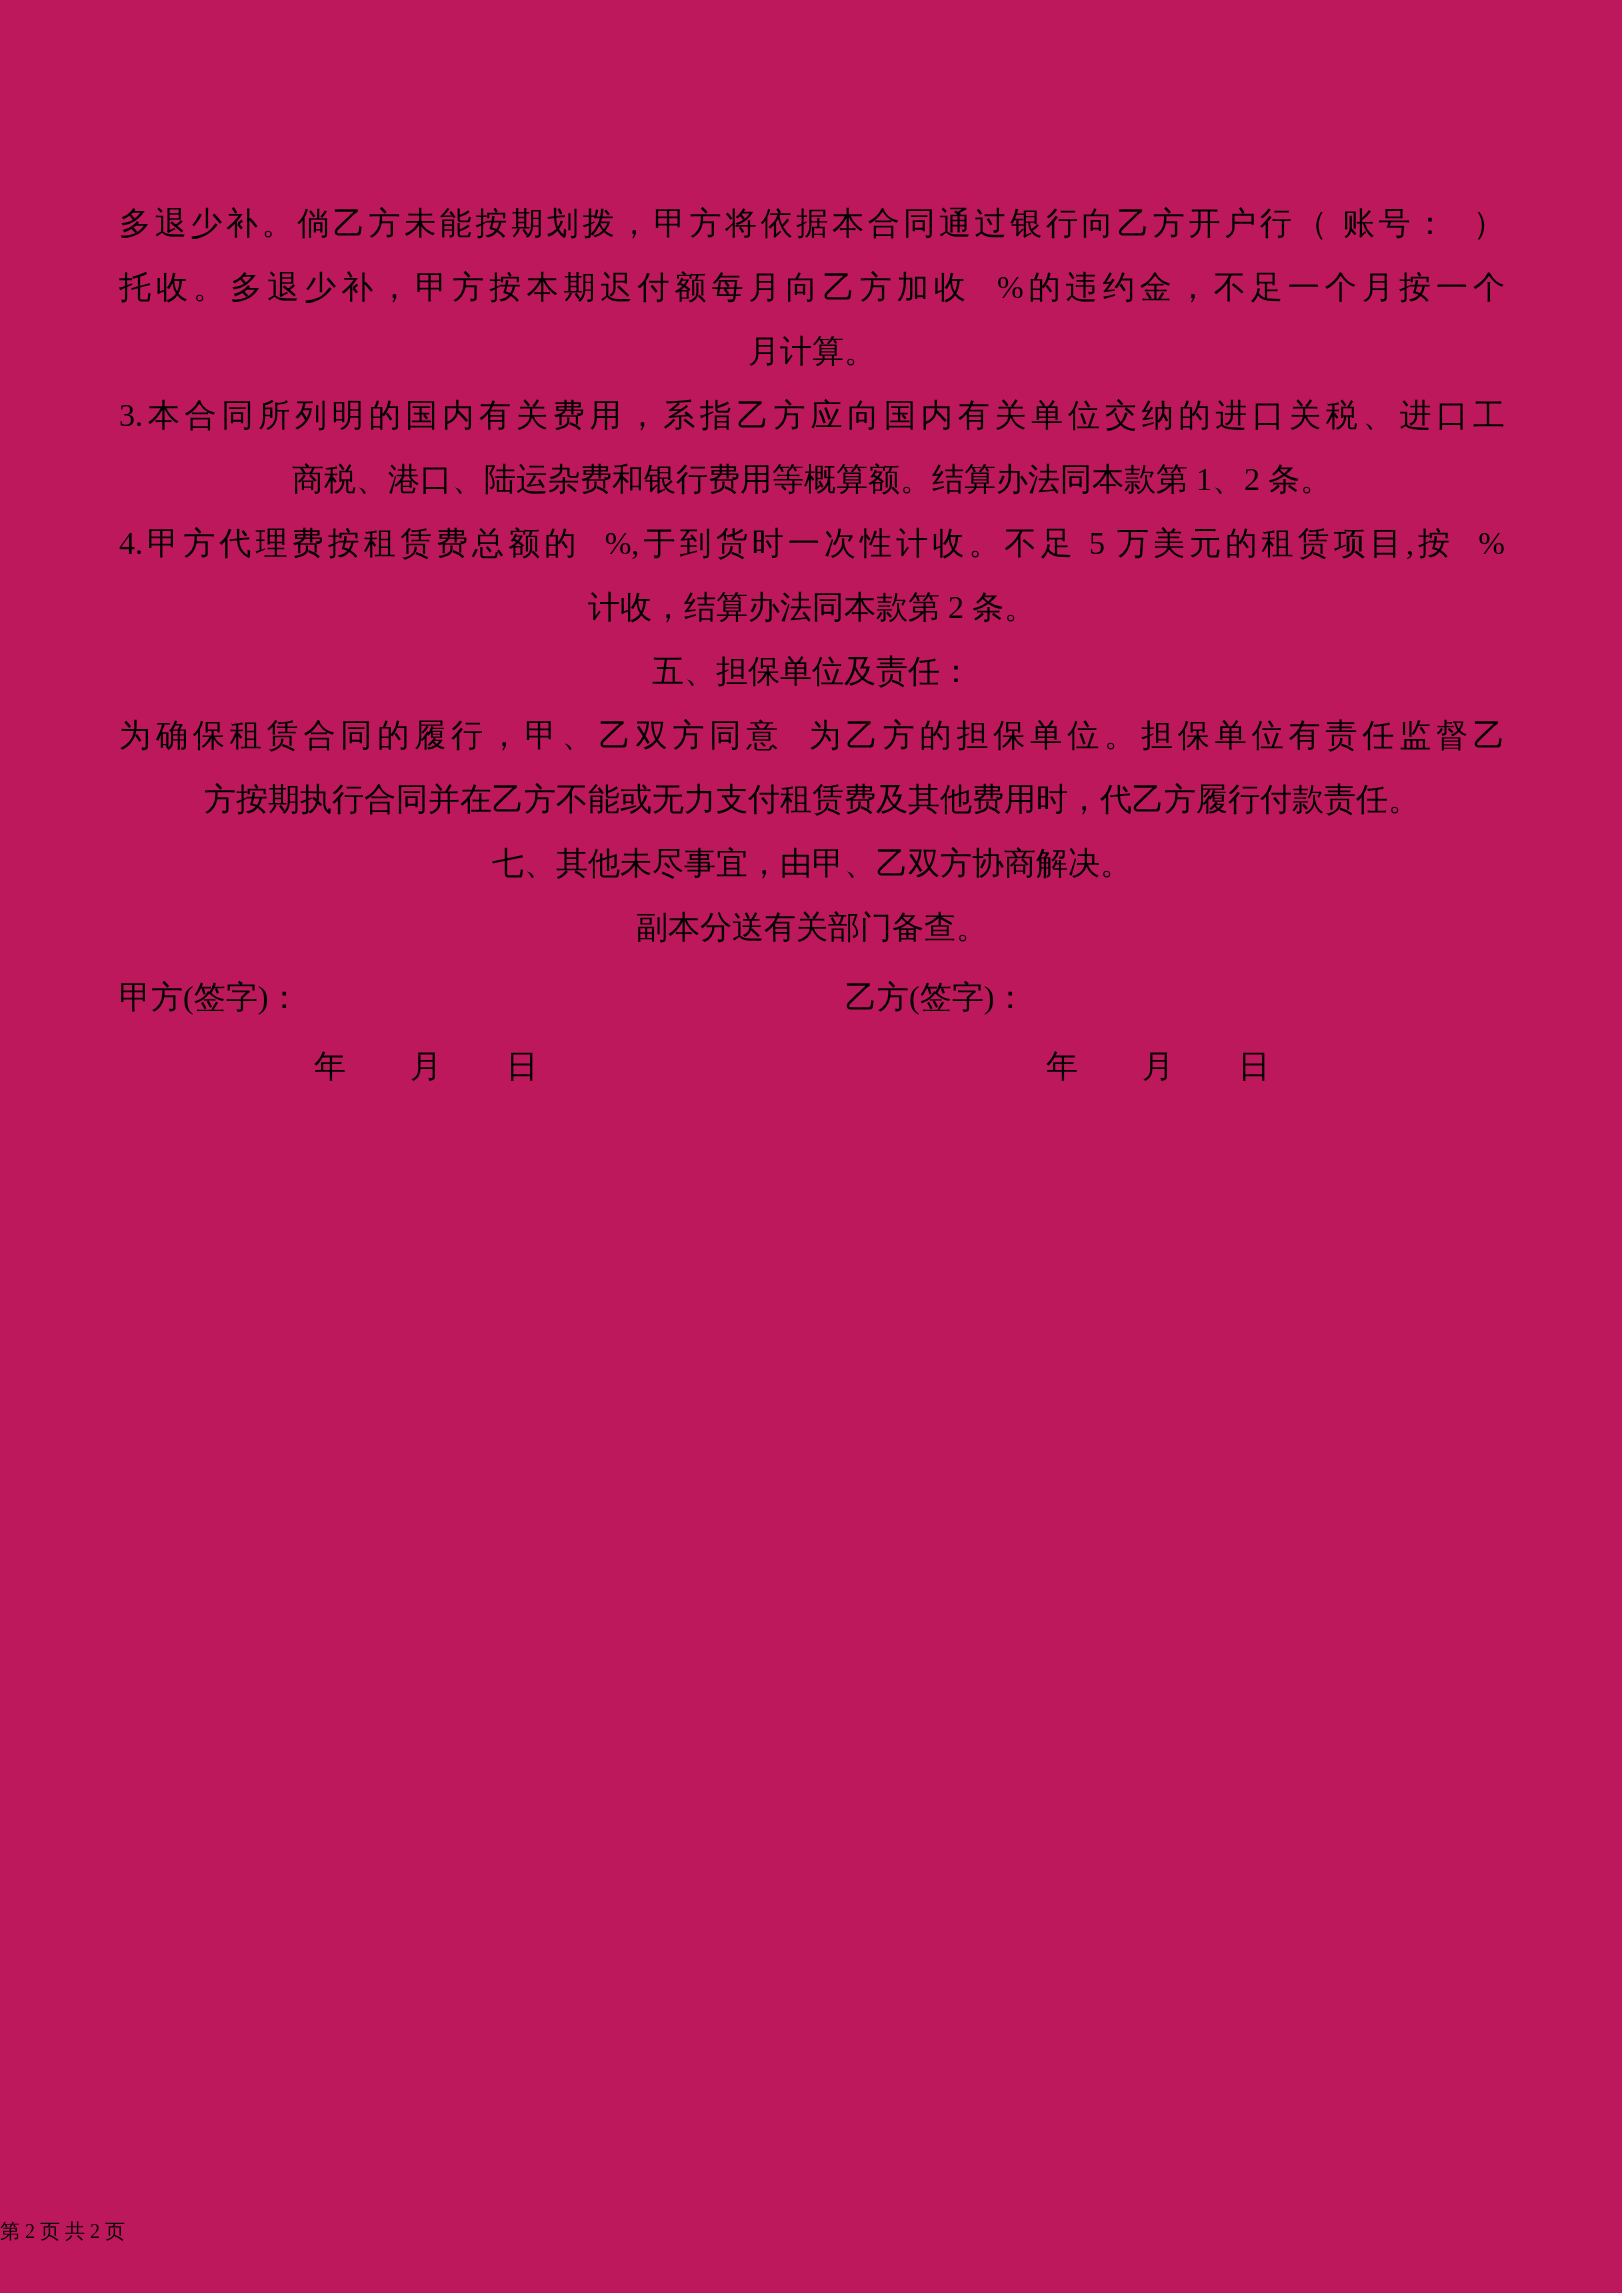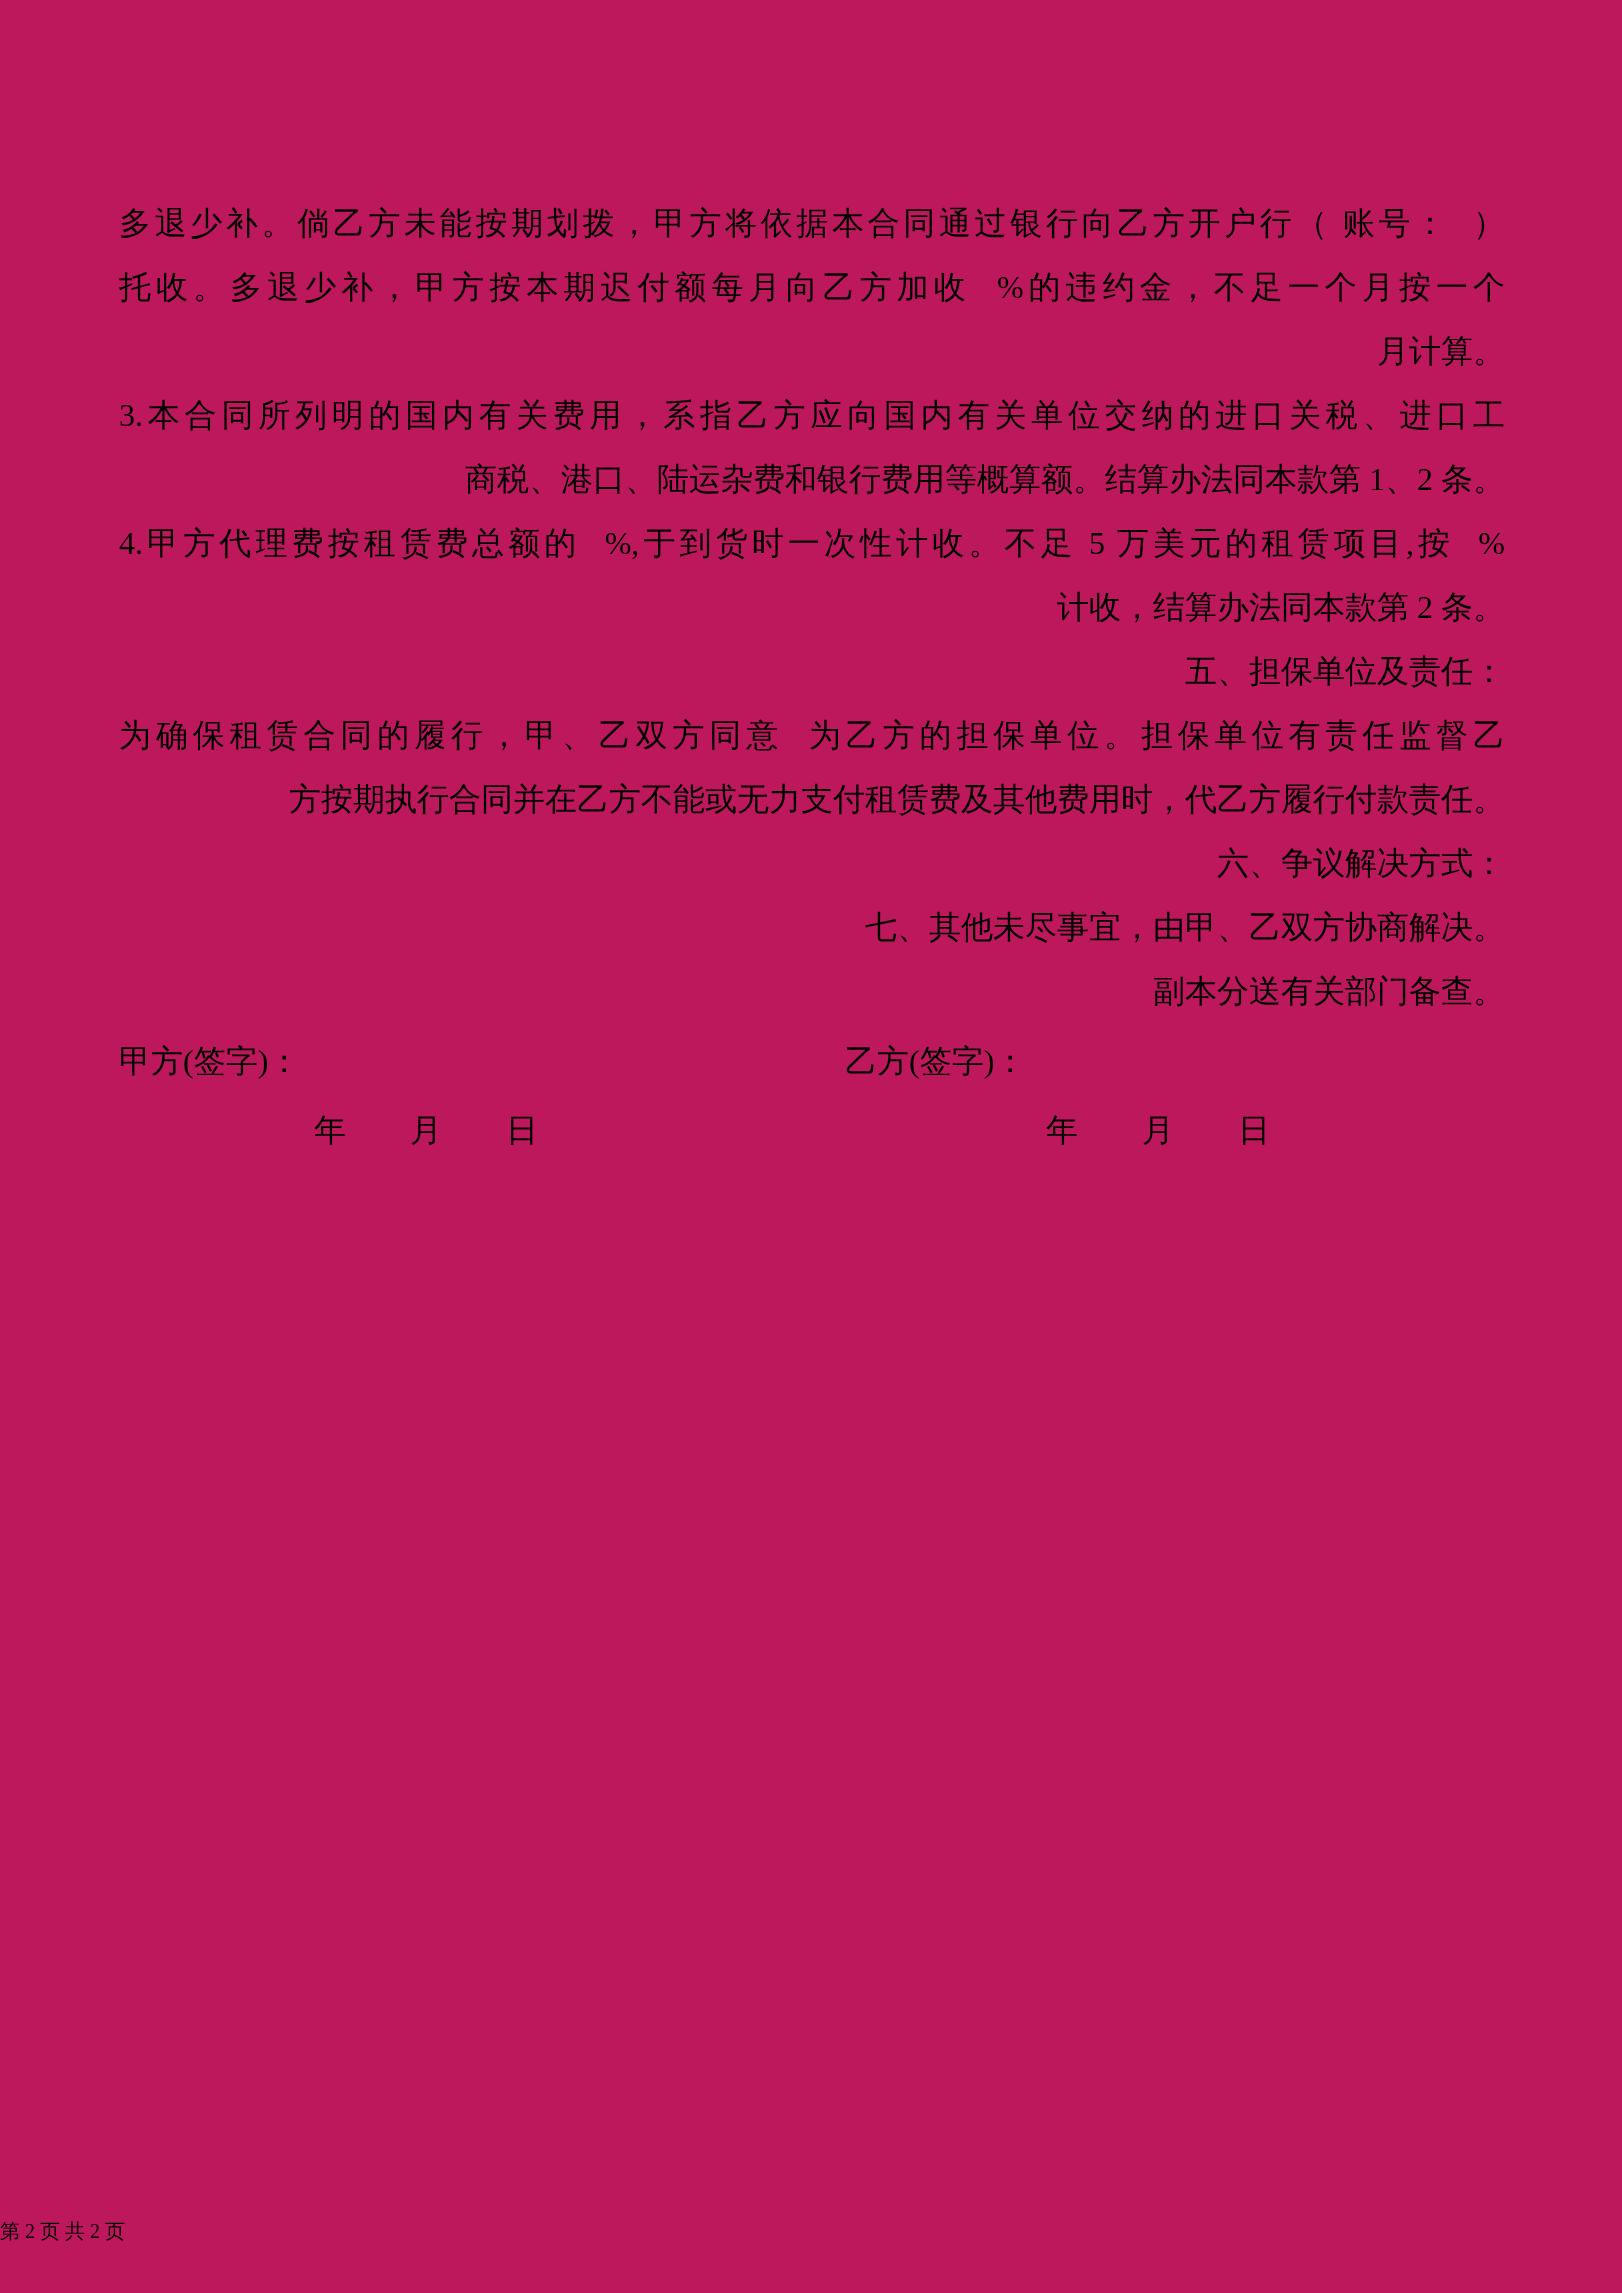--- a/index.html
+++ b/index.html
@@ -20,21 +20,21 @@
     position: absolute;
     left: 119px;
     top: 191px;
     width: 1386px;
   }
   .line {
     font-size: 32px;
     line-height: 64px;
     height: 64px;
     overflow: hidden;
-    text-align: right;
+    text-align: center;
     white-space: pre-wrap;
   }
   .line.j {
     text-align: justify;
     text-align-last: justify;
     text-justify: inter-character;
   }
   .sig-row, .date-row {
     display: flex;
     font-size: 32px;
@@ -65,21 +65,20 @@
     <div class="line j">多退少补。倘乙方未能按期划拨，甲方将依据本合同通过银行向乙方开户行（ 账号：  ）</div>
     <div class="line j">托收。多退少补，甲方按本期迟付额每月向乙方加收  %的违约金，不足一个月按一个</div>
     <div class="line">月计算。</div>
     <div class="line j">3.本合同所列明的国内有关费用，系指乙方应向国内有关单位交纳的进口关税、进口工</div>
     <div class="line">商税、港口、陆运杂费和银行费用等概算额。结算办法同本款第 1、2 条。</div>
     <div class="line j">4.甲方代理费按租赁费总额的  %,于到货时一次性计收。不足 5 万美元的租赁项目,按  %</div>
     <div class="line">计收，结算办法同本款第 2 条。</div>
     <div class="line">五、担保单位及责任：</div>
     <div class="line j">为确保租赁合同的履行，甲、乙双方同意  为乙方的担保单位。担保单位有责任监督乙</div>
     <div class="line">方按期执行合同并在乙方不能或无力支付租赁费及其他费用时，代乙方履行付款责任。</div>
-    <div class="line">六、争议解决方式：</div>
     <div class="line">七、其他未尽事宜，由甲、乙双方协商解决。</div>
     <div class="line">副本分送有关部门备查。</div>
 
     <div class="sig-row">
       <div class="col-a">甲方(签字)：</div>
       <div class="col-b">乙方(签字)：</div>
     </div>
     <div class="date-row">
       <div class="col-a">年　　月　　日</div>
       <div class="col-b">年　　月　　日</div>

